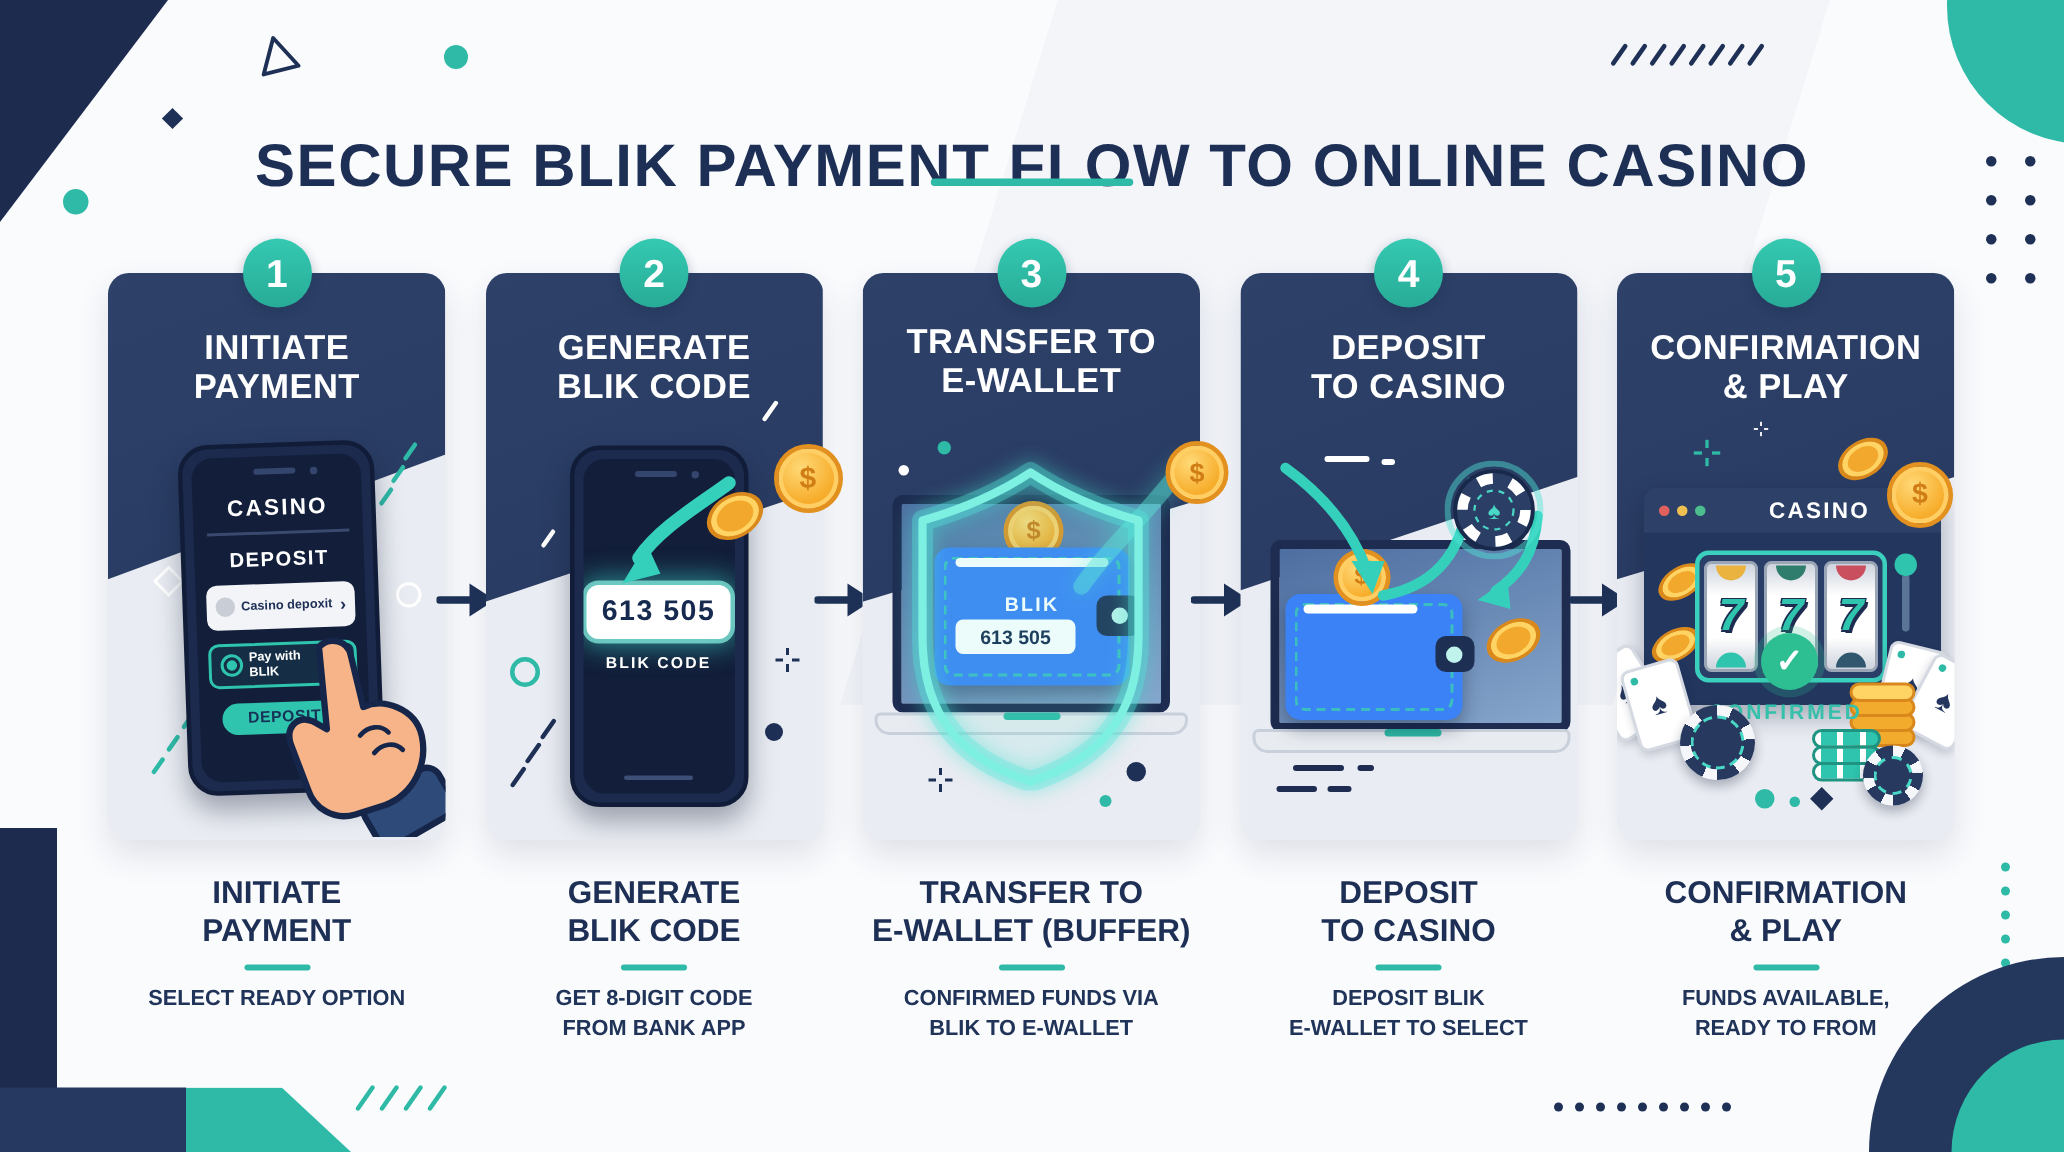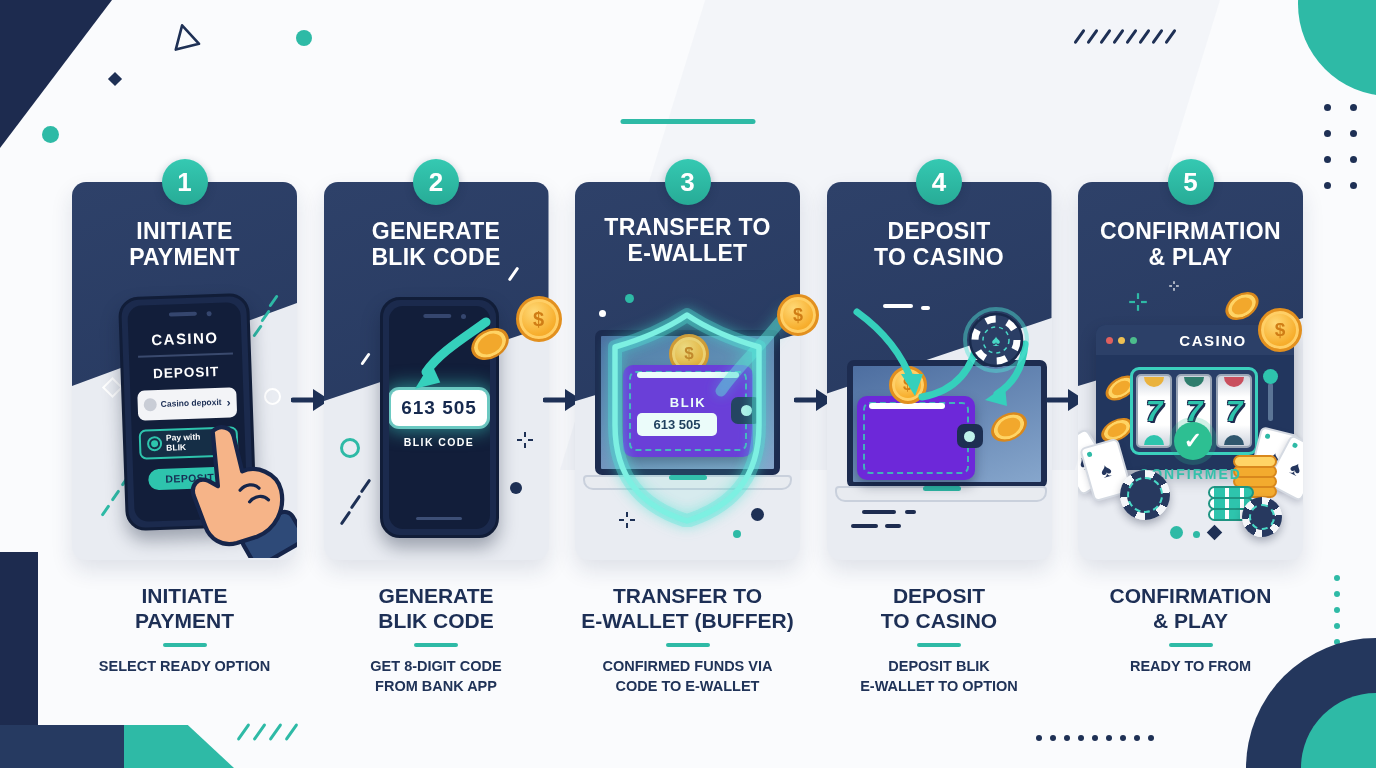--- a/index.html
+++ b/index.html
@@ -112,21 +112,21 @@
     color:#d07d15; font-weight:bold; box-sizing:border-box; }
   .tcoin { position:absolute; border-radius:50%; background:#f2a82c; border:3px solid #d9881c;
     box-shadow:inset 0 0 0 4px #ffd465; box-sizing:border-box; }
 
   
   .lap-screen { position:absolute; border:6px solid #1d2c50; border-radius:7px;
     background:linear-gradient(160deg,#4d6ea0,#86a6cc); box-sizing:border-box; }
   .lap-base { position:absolute; background:#e8ebf0; border:2px solid #c9d0dc;
     border-radius:4px 4px 10px 10px; box-sizing:border-box; }
   .lap-dash { position:absolute; height:5px; width:38px; border-radius:3px; background:#2ebaa6; }
-  .wallet { position:absolute; background:#6d28d9; border-radius:10px;
+  .wallet { position:absolute; background:#3b82f6; border-radius:10px;
     box-shadow:0 6px 12px rgba(10,20,45,.35); }
   .w-dash { position:absolute; inset:6px; border:2px dashed #3bc9b6; border-radius:7px; opacity:.85; }
   .w-slot { position:absolute; top:7px; left:14px; right:14px; height:6px; background:#fff; border-radius:3px; }
   .w-brand { position:absolute; top:30px; width:100%; text-align:center; color:#fff;
     font-weight:bold; font-size:13px; letter-spacing:1.5px; }
   .w-code { position:absolute; top:48px; left:14px; width:80px; height:23px; background:#fff;
     border-radius:5px; display:flex; align-items:center; justify-content:center;
     color:#16294e; font-weight:bold; font-size:13px; }
   .w-tab { position:absolute; right:-8px; width:30px; height:27px; background:#1d2f52;
     border-radius:7px; display:flex; align-items:center; justify-content:center; }
@@ -245,20 +245,21 @@
   <div class="strip-left"></div>
   <div class="bl-navy"></div>
   <div class="bl-teal"></div>
   <div>
     <div class="slash teal" style="left:242px;top:722px;height:20px"></div>
     <div class="slash teal" style="left:258px;top:722px;height:20px"></div>
     <div class="slash teal" style="left:274px;top:722px;height:20px"></div>
     <div class="slash teal" style="left:290px;top:722px;height:20px"></div>
   </div>
 
+  <h1 class="title">SECURE BLIK PAYMENT FLOW TO ONLINE CASINO</h1>
   <div class="title-underline"></div>
 
   <div class="steps-row">
 
     <div class="step-col" style="left:0">
       <div class="badge">1</div>
       <div class="card">
         <div class="card-top"></div>
         <div class="card-title">
           <div>INITIATE</div>
@@ -559,39 +560,40 @@
       </div>
     </div>
     <div class="label-col" style="left:503px">
       <div class="label-title">
         <div>TRANSFER TO</div>
         <div>E-WALLET (BUFFER)</div>
       </div>
       <div class="label-bar"></div>
       <div class="label-sub">
         <div>CONFIRMED FUNDS VIA</div>
-        <div>CODE TO E-WALLET</div>
+        <div>BLIK TO E-WALLET</div>
       </div>
     </div>
     <div class="label-col" style="left:754.5px">
       <div class="label-title">
         <div>DEPOSIT</div>
         <div>TO CASINO</div>
       </div>
       <div class="label-bar"></div>
       <div class="label-sub">
         <div>DEPOSIT BLIK</div>
-        <div>E-WALLET TO OPTION</div>
+        <div>E-WALLET TO SELECT</div>
       </div>
     </div>
     <div class="label-col" style="left:1006px">
       <div class="label-title">
         <div>CONFIRMATION</div>
         <div>&amp; PLAY</div>
       </div>
       <div class="label-bar"></div>
       <div class="label-sub">
+        <div>FUNDS AVAILABLE,</div>
         <div>READY TO FROM</div>
       </div>
     </div>
   </div>
 
 </div>
 
 </body></html>

